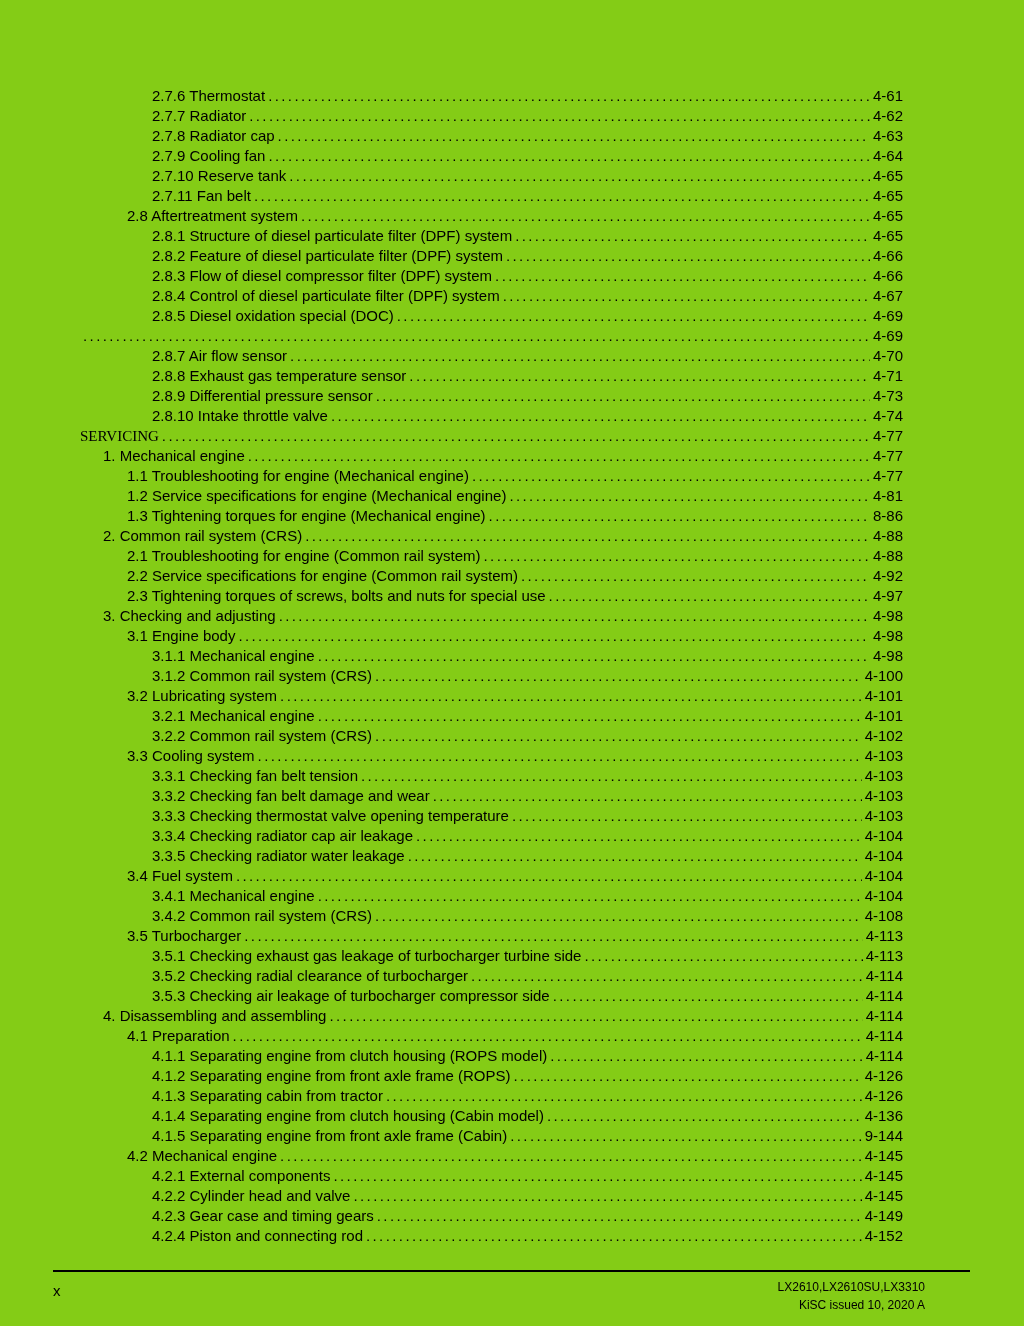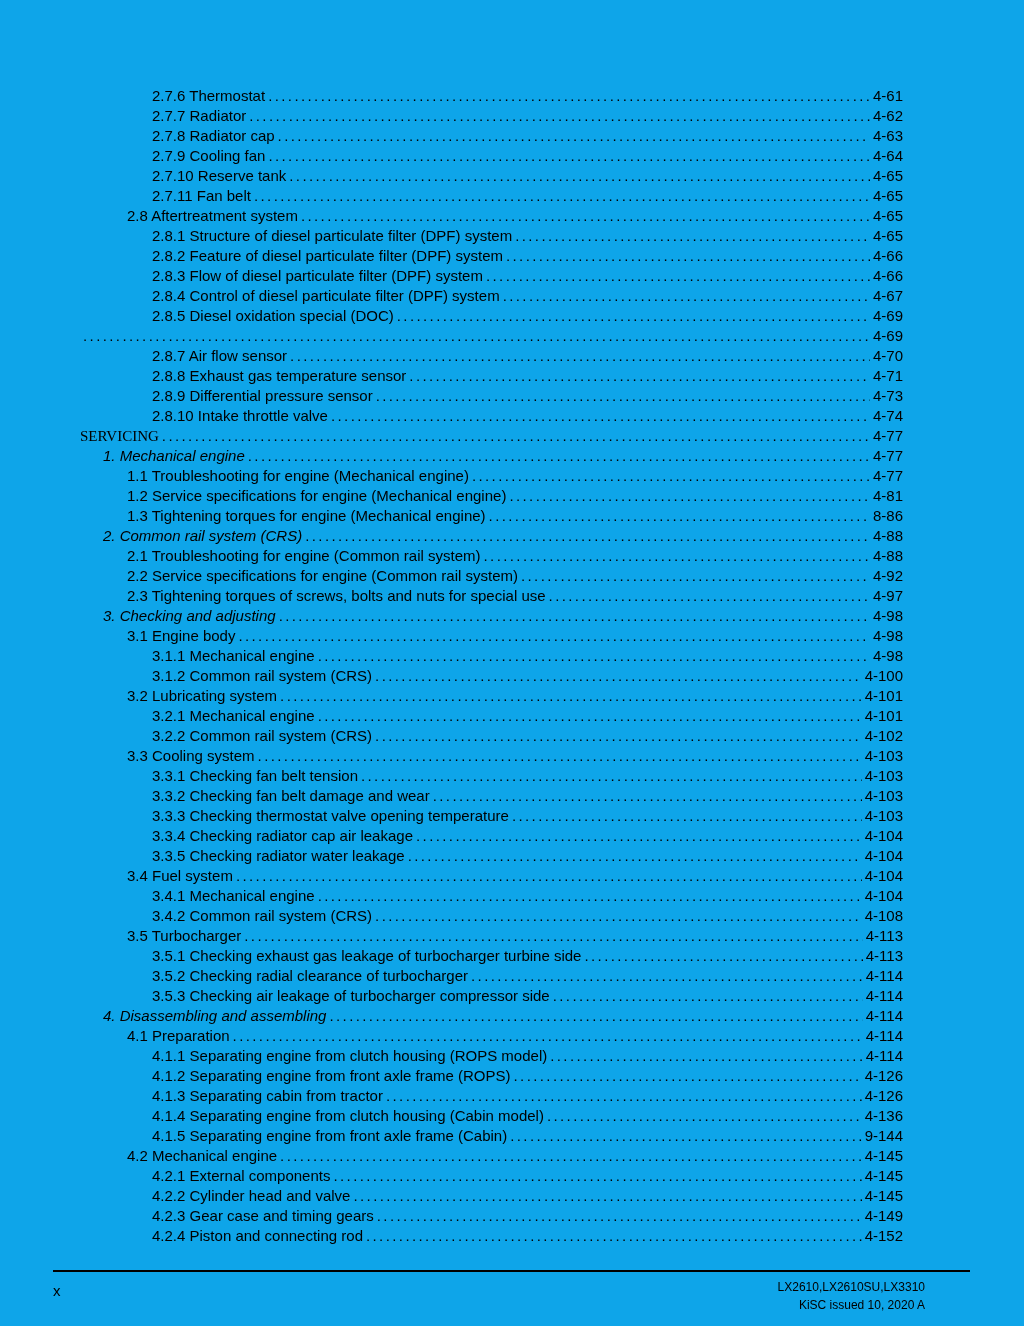--- a/index.html
+++ b/index.html
@@ -4,21 +4,21 @@
 <style>
   html, body {
     margin: 0;
     padding: 0;
     background: #ffffff;
   }
   .page {
     position: relative;
     width: 1024px;
     height: 1326px;
-    background: #0ea5e9;
+    background: #84cc16;
     font-family: "Liberation Sans", sans-serif;
     font-size: 15px;
     color: #000000;
     overflow: hidden;
   }
   .toc {
     position: absolute;
     left: 80px;
     top: 86px;
     width: 823px;
@@ -37,21 +37,21 @@
     white-space: nowrap;
     margin: 0 3px;
     min-width: 8px;
   }
   .row .dots::after {
     content: "........................................................................................................................................................................................................";
     letter-spacing: 2.4px;
   }
   .row .pagenum { flex: 0 0 auto; }
   .lvl0 .title { padding-left: 0; font-family: Liberation Serif, serif; }
-  .lvl1 .title { padding-left: 23px; font-style: italic; }
+  .lvl1 .title { padding-left: 23px; }
   .lvl2 .title { padding-left: 47px; }
   .lvl3 .title { padding-left: 72px; }
 
   .footer-rule {
     position: absolute;
     left: 53px;
     right: 54px;
     top: 1270px;
     height: 0;
     border: none;
@@ -118,21 +118,21 @@
         <span class="title">2.8.1 Structure of diesel particulate filter (DPF) system</span>
         <span class="dots"></span>
         <span class="pagenum">4-65</span>
       </div>
       <div class="row lvl3">
         <span class="title">2.8.2 Feature of diesel particulate filter (DPF) system</span>
         <span class="dots"></span>
         <span class="pagenum">4-66</span>
       </div>
       <div class="row lvl3">
-        <span class="title">2.8.3 Flow of diesel particulate filter (DPF) system</span>
+        <span class="title">2.8.3 Flow of diesel compressor filter (DPF) system</span>
         <span class="dots"></span>
         <span class="pagenum">4-66</span>
       </div>
       <div class="row lvl3">
         <span class="title">2.8.4 Control of diesel particulate filter (DPF) system</span>
         <span class="dots"></span>
         <span class="pagenum">4-67</span>
       </div>
       <div class="row lvl3">
         <span class="title">2.8.5 Diesel oxidation special (DOC)</span>

